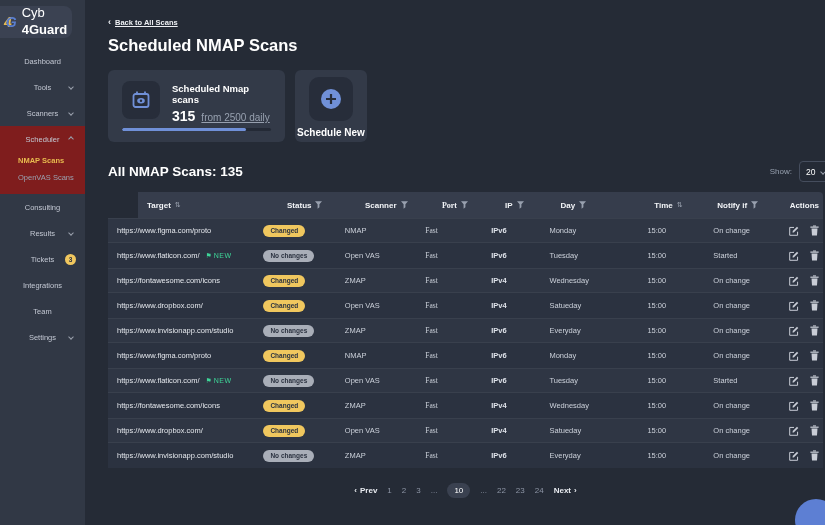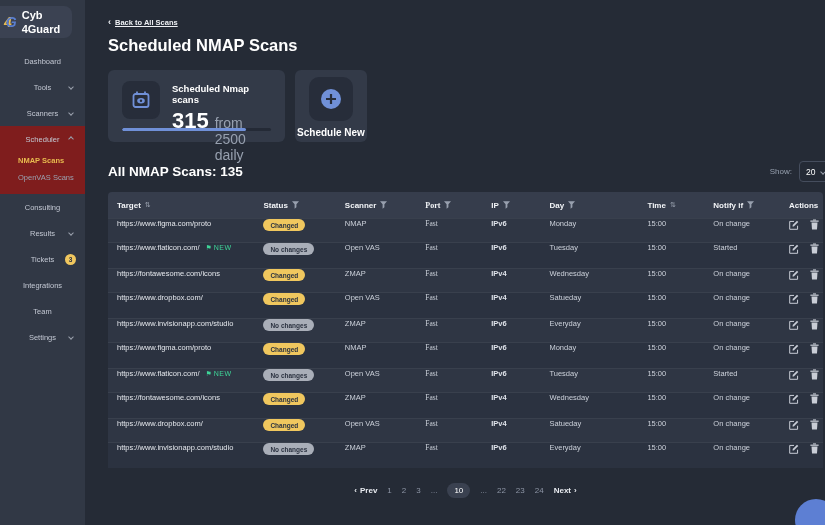--- a/index.html
+++ b/index.html
@@ -17,21 +17,21 @@
     background: #313845; z-index: 2;
   }
   .logo-box {
     margin: 6px 6px 0 -8px; width: 80px; height: 32px;
     background: #3b4252; border-radius: 8px;
     display: flex; align-items: center; gap: 5px; padding-left: 12px;
   }
   .mono { font-weight: bold; font-style: italic; font-size: 14px; line-height: 1; }
   .m4 { color: #e8bb4f; }
   .mg { color: #5b7fd0; margin-left: -6px; }
-  .logo-text { font-size: 11px; font-weight: bold; color: #fff; line-height: 1.3; }
+  .logo-text { font-size: 13px; font-weight: normal; color: #fff; line-height: 1.3; }
   .nav { margin-top: 10px; }
   .s-item {
     height: 26px; display: flex; align-items: center;
     padding: 0 10px; color: #c3c8d3; font-size: 7.5px; position: relative;
     cursor: pointer;
     justify-content: center;
   }
   .s-item .chev { position: absolute; right: 12px; }
   .chev {
     width: 4px; height: 4px; display: inline-block;
@@ -69,22 +69,22 @@
   }
   .card.summary { width: 177px; display: flex; align-items: flex-start; padding: 11px 14px; gap: 12px; }
   .tile {
     background: #272d3a; border-radius: 8px; display: flex;
     align-items: center; justify-content: center; flex: none;
   }
   .tile.sm { width: 38px; height: 38px; }
   .tile.lg { width: 44px; height: 44px; border-radius: 10px; cursor: pointer; }
   .card-title { font-size: 9.5px; font-weight: bold; color: #fff; margin-top: 2px; }
   .count-row { display: flex; align-items: baseline; gap: 6px; margin-top: 3px; }
-  .big-count { font-size: 22px; font-weight: bold; color: #fff; }
-  .count-sub { font-size: 14px; color: #97a0af; }
+  .big-count { font-size: 14px; font-weight: bold; color: #fff; }
+  .count-sub { font-size: 10px; color: #97a0af; text-decoration: underline; }
   .progress {
     position: absolute; left: 14px; right: 14px; bottom: 11px; height: 3px;
     background: #242a36; border-radius: 2px; overflow: hidden;
   }
   .progress-fill { display: block; height: 100%; background: #7090d8; border-radius: 2px; }
   .card.new {
     width: 72px; display: flex; flex-direction: column; align-items: center;
     padding-top: 7px; cursor: pointer;
   }
   .new-label { font-size: 10px; font-weight: bold; color: #fff; margin-top: 6px; }
@@ -95,24 +95,24 @@
   .show-select {
     width: 40px; height: 21px; background: #242a35; border: 1px solid #454d5d;
     border-radius: 4px; display: flex; align-items: center; gap: 6px;
     padding: 0 6px; font-size: 8.5px; color: #fff; margin-right: -16px; cursor: pointer;
   }
 
   
   .table { margin-top: 10px; width: 715px; border-radius: 4px 4px 0 0; overflow: hidden; }
   .t-head {
     height: 26px; background: #363d4c; display: flex; align-items: center;
-    padding-left: 9px; font-size: 8px; font-weight: bold; color: #f2f4f7;
+    padding-left: 9px; font-size: 8px; font-weight: bold; color: #f2f4f7; margin-left: 30px;
   }
   .t-row {
-    height: 25px; display: flex; align-items: flex-start; padding-left: 9px;
+    height: 25px; display: flex; align-items: center; padding-left: 9px;
     font-size: 7.5px; color: #ccd1da; cursor: pointer;
   }
   .t-row:nth-child(odd) { background: #2b3240; }
   .t-row:nth-child(even) { background: #2f3644; border-top: 1px solid rgba(255,255,255,0.05); border-bottom: 1px solid rgba(255,255,255,0.05); }
   .cell { display: flex; align-items: center; }
   .c-target { width: 151px; }
   .c-status { width: 84px; }
   .c-scanner { width: 83px; }
   .c-port   { width: 68px; font-family: Liberation Serif, serif; }
   .c-ip     { width: 60px; }

